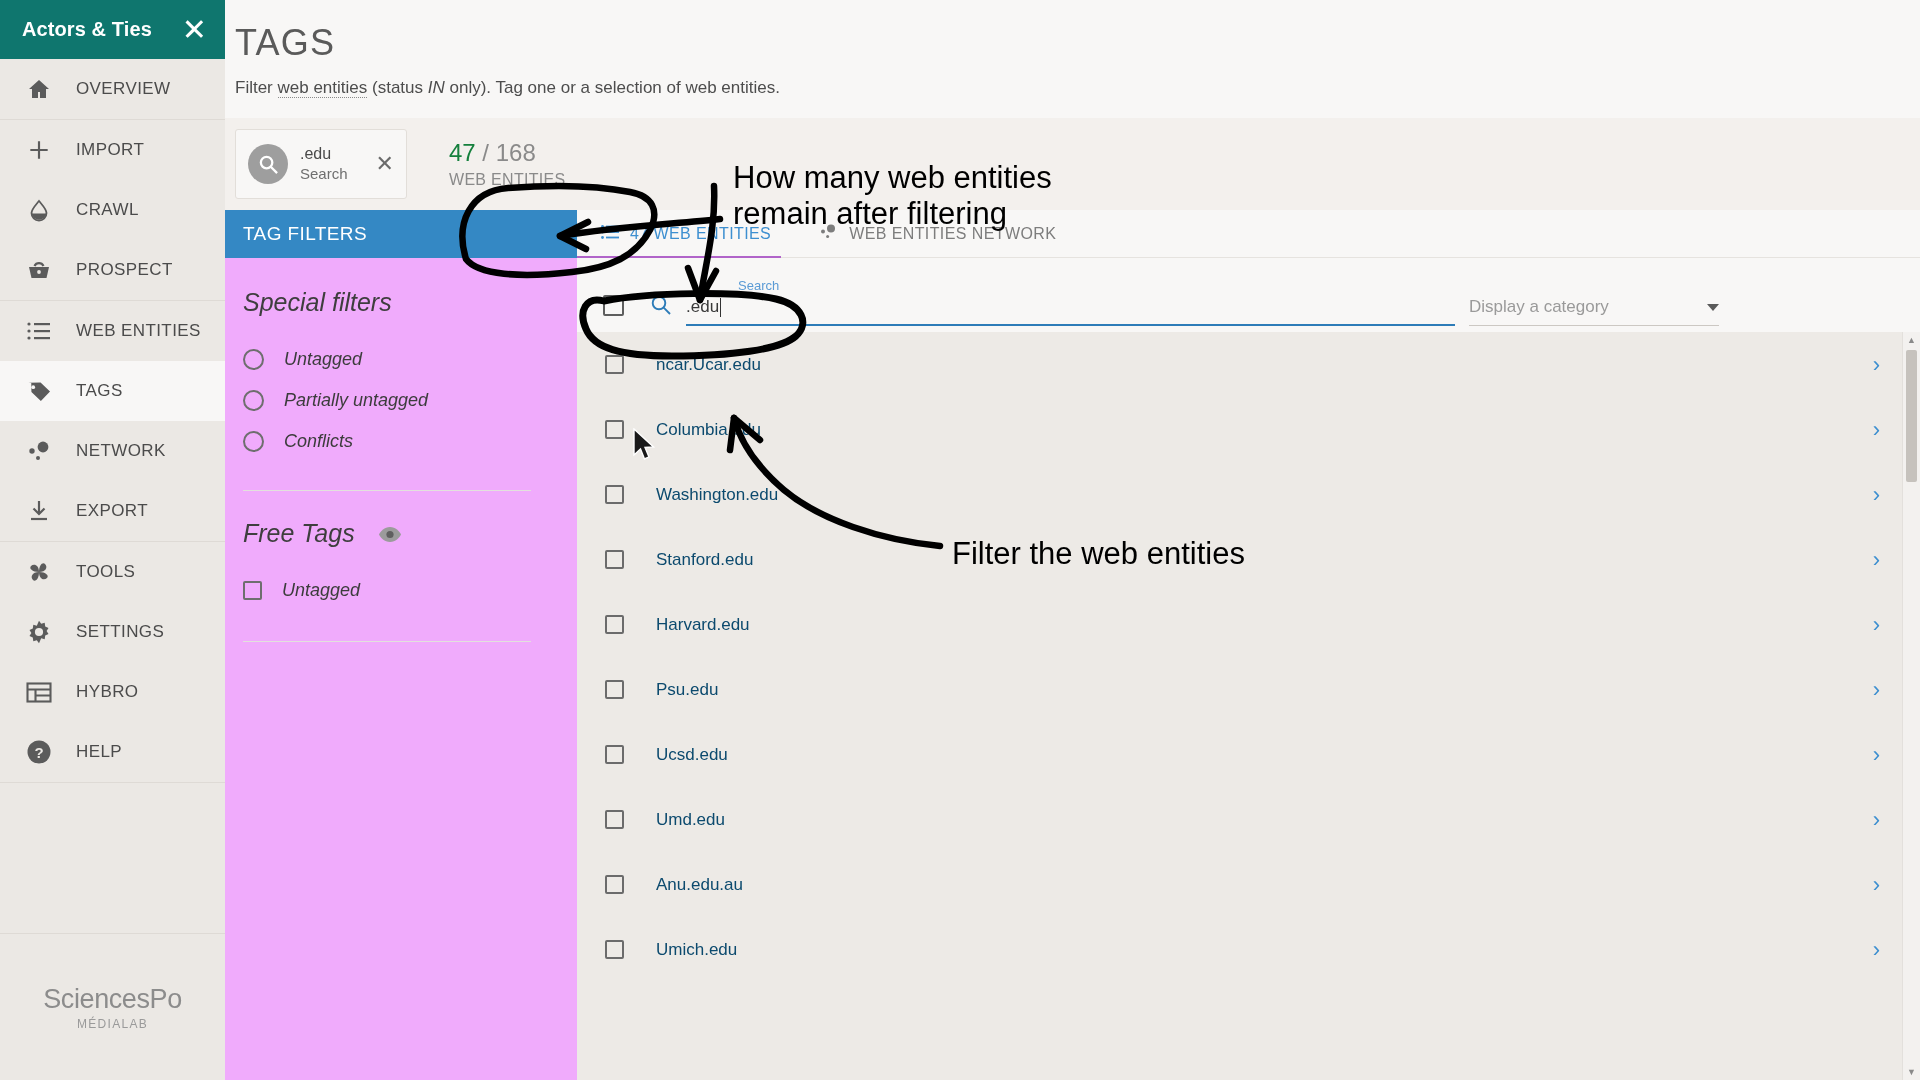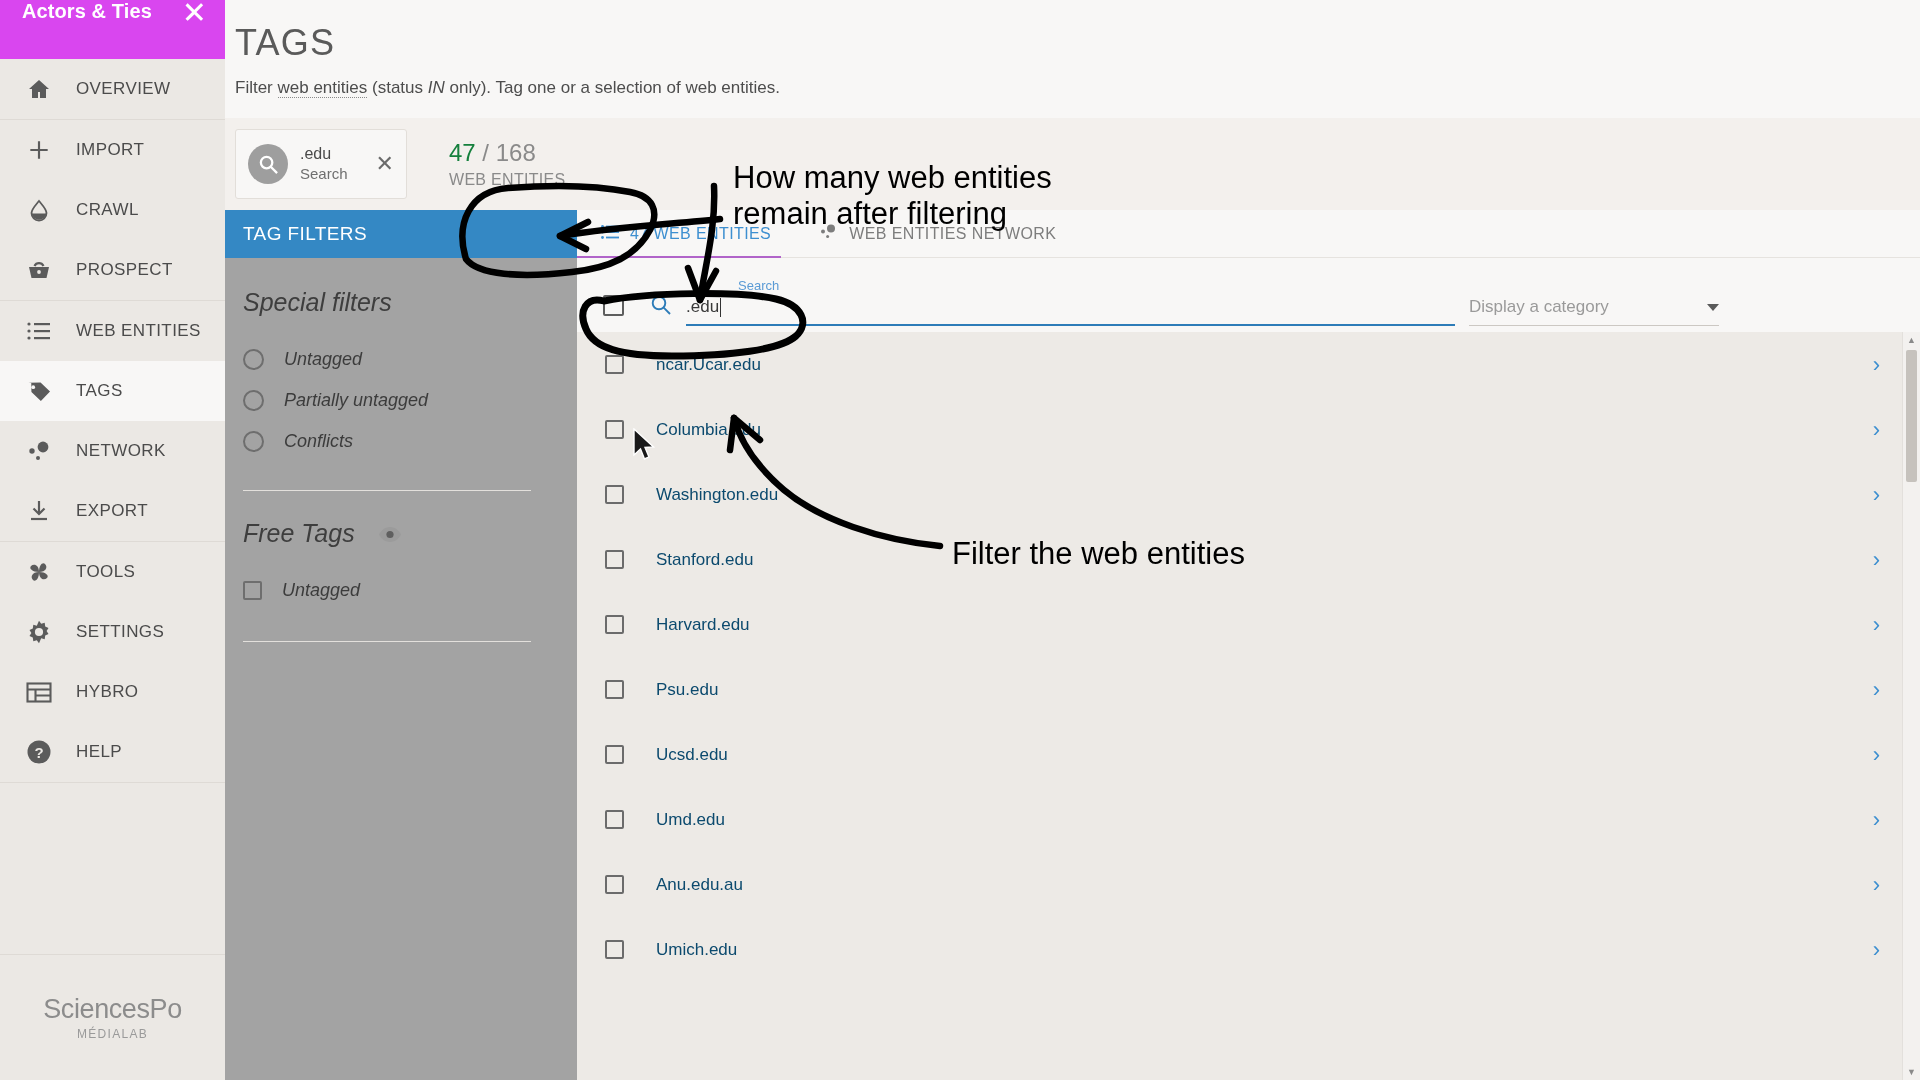--- a/index.html
+++ b/index.html
@@ -13,22 +13,22 @@
 
   
   .sidebar {
     width: 225px; height: 1080px;
     background: #ebe8e4;
     display: flex; flex-direction: column;
     flex: 0 0 225px;
     position: relative; z-index: 5;
   }
   .sidebar-header {
-    height: 59px; background: #d946ef;
-    display: flex; align-items: flex-start; justify-content: space-between;
+    height: 59px; background: #0f766e;
+    display: flex; align-items: center; justify-content: space-between;
     padding: 0 18px 0 22px;
   }
   .sidebar-title {
     color: #ffffff; font-size: 20px; font-weight: bold; letter-spacing: .1px;
   }
   .close-x {
     color: #ffffff; font-size: 30px; line-height: 26px; font-weight: 300;
     cursor: pointer; font-family: "Liberation Sans", sans-serif;
   }
   .nav-group { border-bottom: 1px solid #dedad5; }
@@ -40,21 +40,21 @@
   .nav-icon {
     width: 30px; height: 30px; display: flex; align-items: center; justify-content: center;
     color: #5b5b5b; flex: 0 0 30px;
   }
   .nav-icon svg { display: block; }
   .nav-label {
     font-size: 17px; color: #4b4b4b; letter-spacing: .4px; font-weight: 400;
   }
   .sidebar-footer {
     margin-top: auto; border-top: 1px solid #dedad5;
-    height: 126px; display: flex; flex-direction: column;
+    height: 147px; display: flex; flex-direction: column;
     align-items: center; justify-content: center; gap: 2px;
   }
   .brand-main { font-size: 27px; color: #8c8c8c; letter-spacing: -.4px; }
   .brand-sub  { font-size: 12px; color: #9a9a9a; letter-spacing: 1.3px; }
 
   
   .main { flex: 1 1 auto; position: relative; height: 1080px; display: flex; flex-direction: column; background: #f3f0ed; }
 
   .page-head { background: #f8f7f6; padding: 22px 0 20px 10px; }
   .page-title {
@@ -87,21 +87,21 @@
   .chip-close { font-size: 22px; color: #6b6b6b; line-height: 1; cursor: pointer; }
 
   .count-box { line-height: 1.2; padding-left: 12px; }
   .count-line { font-size: 24px; color: #8a8a8a; }
   .count-num { color: #15803d; }
   .count-lbl { font-size: 16px; color: #8a8a8a; letter-spacing: .3px; margin-top: 2px; }
 
   
   .body-split { flex: 1 1 auto; display: flex; min-height: 0; }
 
-  .filters-pane { width: 352px; flex: 0 0 352px; background: #a3a3a3; }
+  .filters-pane { width: 352px; flex: 0 0 352px; background: #f0abfc; }
   .filters-head {
     height: 48px; background: #3488c4; display: flex; align-items: center;
     padding-left: 18px; color: #fff; font-size: 19px; letter-spacing: .4px;
   }
   .filters-body { padding: 30px 0 16px 18px; }
   .filters-h2 {
     font-size: 25px; font-style: italic; color: #3e3e3e; font-weight: 400;
     margin-bottom: 22px;
   }
   .filters-h2.with-eye { display: flex; align-items: flex-start; gap: 24px; }

